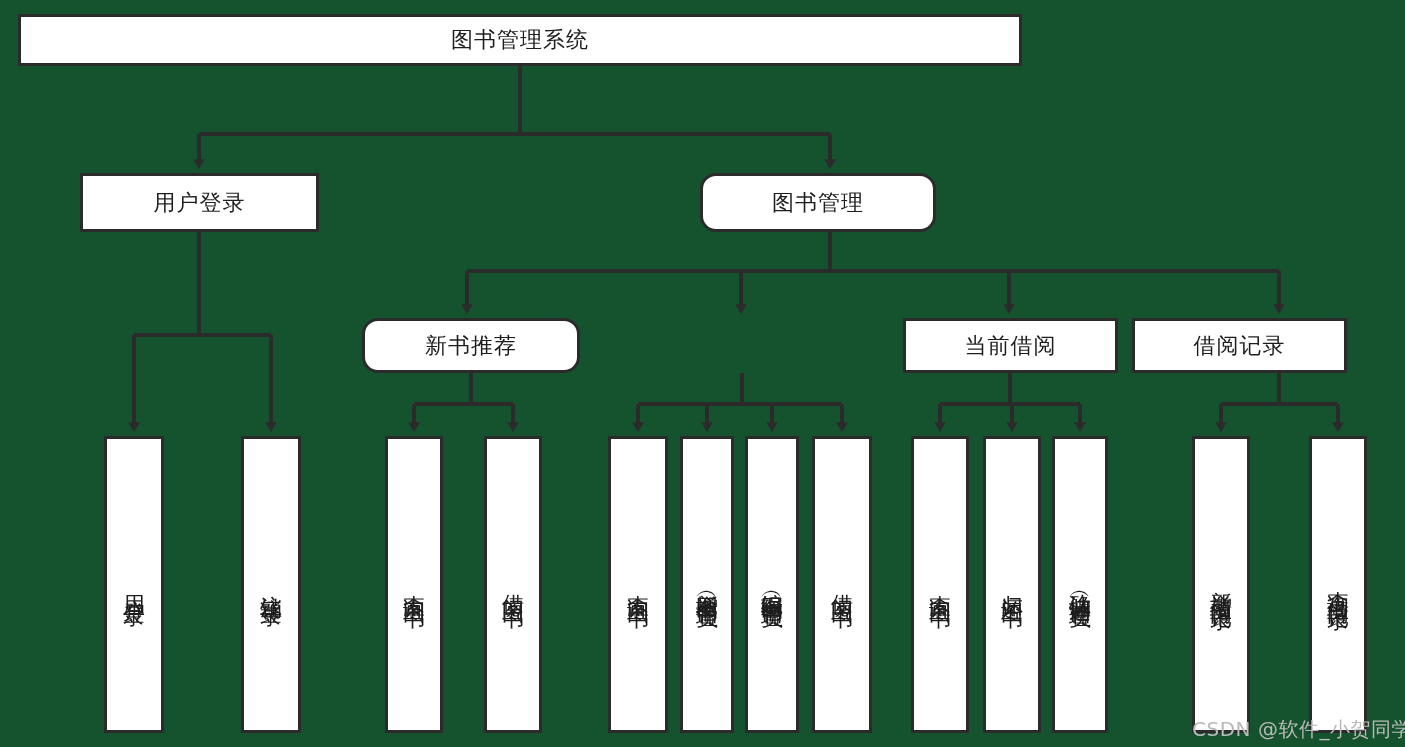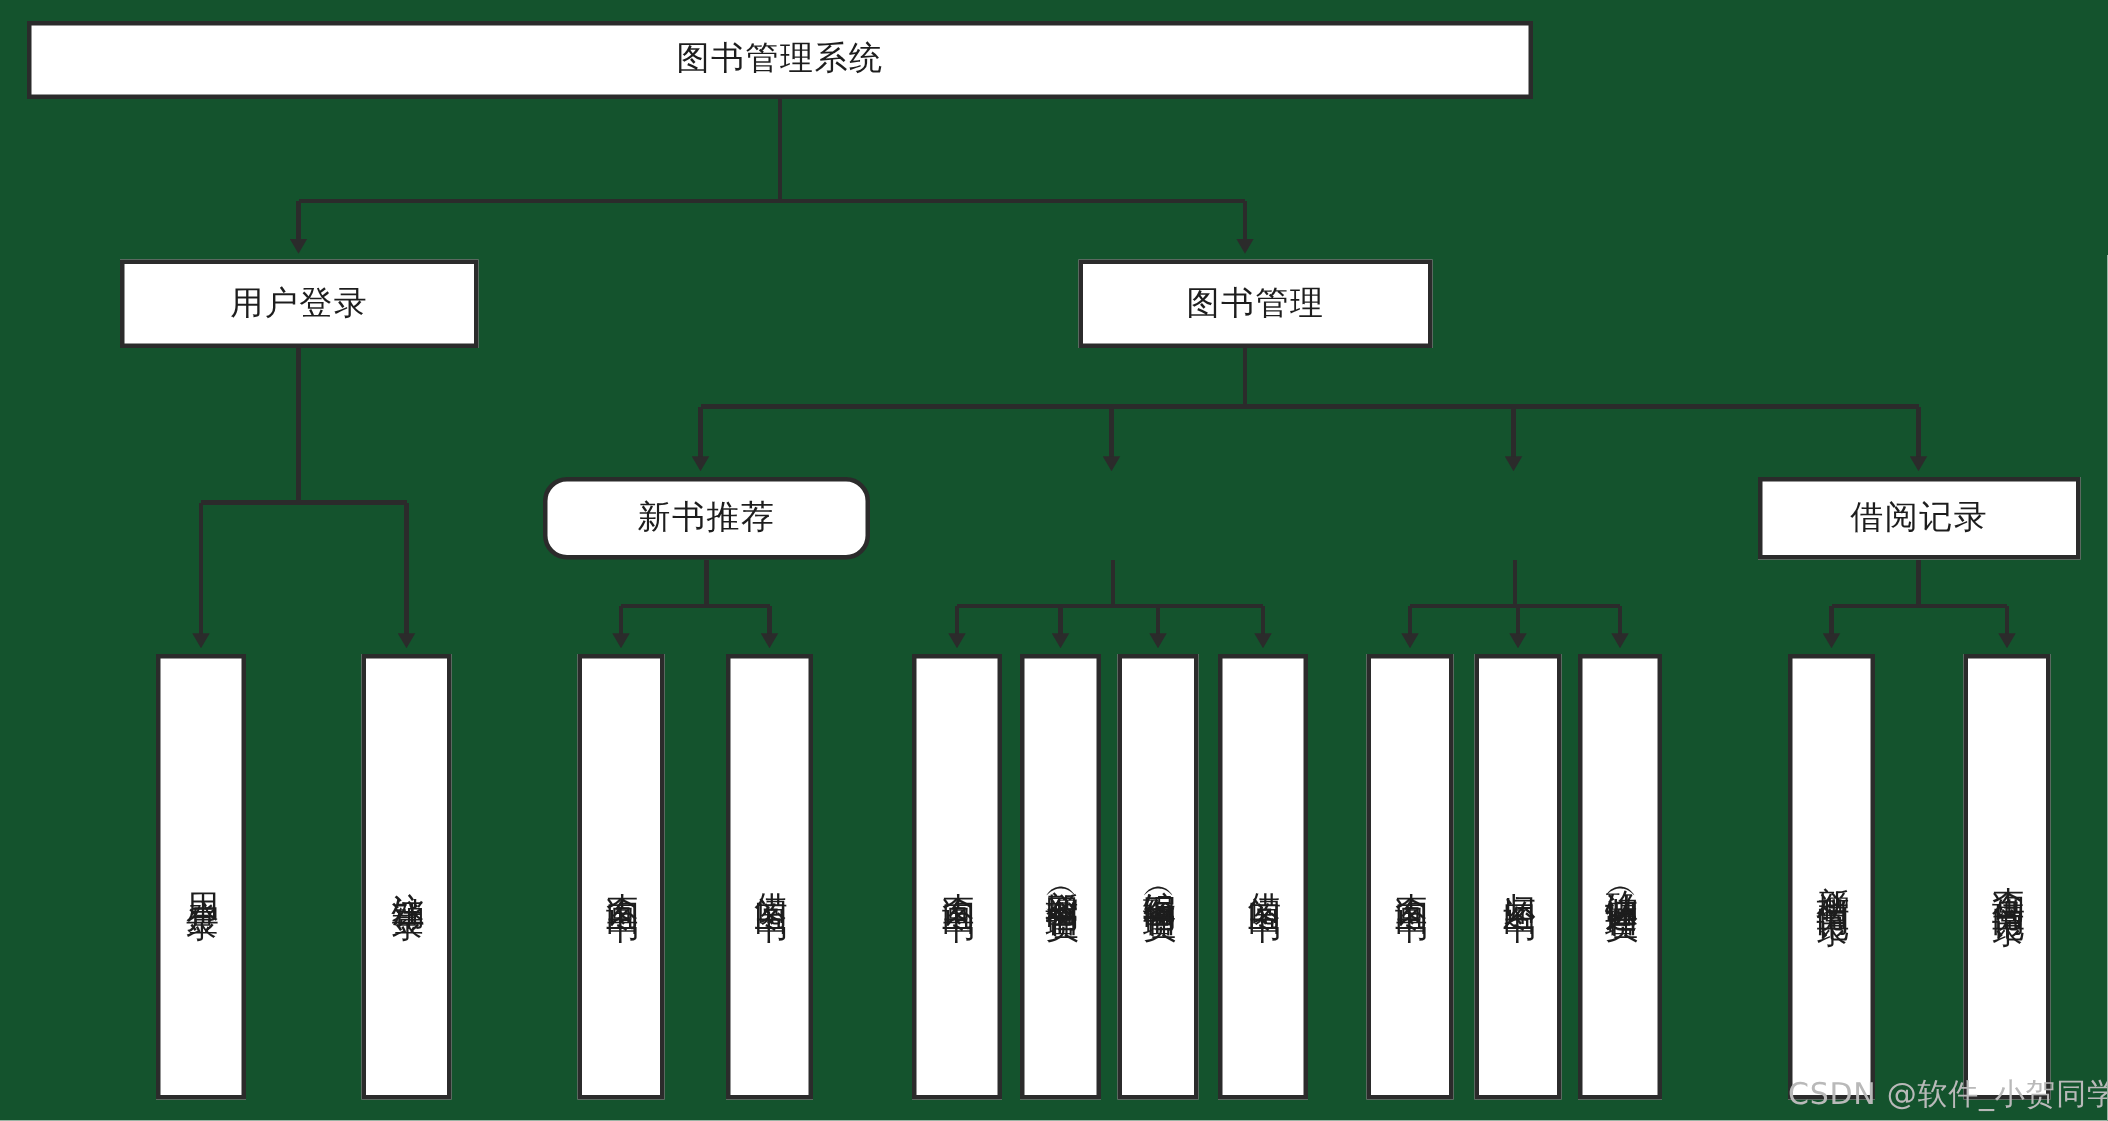--- a/index.html
+++ b/index.html
@@ -116,24 +116,25 @@
       <path d="M 1279 373 L 1279 404"></path>
       <path d="M 1221 404 L 1338 404"></path>
       <path d="M 1221 404 L 1221 423" marker-end="url(#arrow)"></path>
       <path d="M 1338 404 L 1338 423" marker-end="url(#arrow)"></path>
     </g>
   </svg>
 
   <div class="node horiz" style="left: 18px; top: 14px; width: 1004px; height: 52px; border-color: rgb(43, 43, 43); background: rgb(255, 255, 255); color: rgb(29, 29, 29);">图书管理系统</div>
 
   <div class="node horiz" style="left: 80px; top: 173px; width: 239px; height: 59px; border-color: rgb(43, 43, 43); background: rgb(255, 255, 255); color: rgb(29, 29, 29);">用户登录</div>
-  <div class="node horiz" style="left: 719px; top: 173px; width: 236px; height: 59px; border-color: rgb(43, 43, 43); background: rgb(255, 255, 255); color: rgb(29, 29, 29);">图书管理</div>
+  <div class="node horiz" style="left: 700px; top: 173px; width: 236px; height: 59px; border-color: rgb(43, 43, 43); background: rgb(255, 255, 255); color: rgb(29, 29, 29); border-radius: 16px;">图书管理</div>
 
   <div class="node horiz" style="left: 362px; top: 318px; width: 218px; height: 55px; border-color: rgb(43, 43, 43); background: rgb(255, 255, 255); color: rgb(29, 29, 29); border-radius: 16px;">新书推荐</div>
-  <div class="node horiz" style="left: 1172px; top: 318px; width: 215px; height: 55px; border-color: rgb(43, 43, 43); background: rgb(255, 255, 255); color: rgb(29, 29, 29);">借阅记录</div>
+  <div class="node horiz" style="left: 903px; top: 318px; width: 215px; height: 55px; border-color: rgb(43, 43, 43); background: rgb(255, 255, 255); color: rgb(29, 29, 29);">当前借阅</div>
+  <div class="node horiz" style="left: 1132px; top: 318px; width: 215px; height: 55px; border-color: rgb(43, 43, 43); background: rgb(255, 255, 255); color: rgb(29, 29, 29);">借阅记录</div>
 
   <div class="node vert" style="left: 104px; top: 436px; width: 60px; height: 297px; border-color: rgb(43, 43, 43); background: rgb(255, 255, 255); color: rgb(29, 29, 29);">用户登录</div>
   <div class="node vert" style="left: 241px; top: 436px; width: 60px; height: 297px; border-color: rgb(43, 43, 43); background: rgb(255, 255, 255); color: rgb(29, 29, 29);">注销登录</div>
   <div class="node vert" style="left: 385px; top: 436px; width: 58px; height: 297px; border-color: rgb(43, 43, 43); background: rgb(255, 255, 255); color: rgb(29, 29, 29);">查询图书</div>
   <div class="node vert" style="left: 484px; top: 436px; width: 58px; height: 297px; border-color: rgb(43, 43, 43); background: rgb(255, 255, 255); color: rgb(29, 29, 29);">借阅图书</div>
   <div class="node vert" style="left: 608px; top: 436px; width: 60px; height: 297px; border-color: rgb(43, 43, 43); background: rgb(255, 255, 255); color: rgb(29, 29, 29);">查询图书</div>
   <div class="node vert tight" style="left: 680px; top: 436px; width: 54px; height: 297px; border-color: rgb(43, 43, 43); background: rgb(255, 255, 255); color: rgb(29, 29, 29);">新增图书（管理员）</div>
   <div class="node vert tight" style="left: 745px; top: 436px; width: 54px; height: 297px; border-color: rgb(43, 43, 43); background: rgb(255, 255, 255); color: rgb(29, 29, 29);">编辑图书（管理员）</div>
   <div class="node vert" style="left: 812px; top: 436px; width: 60px; height: 297px; border-color: rgb(43, 43, 43); background: rgb(255, 255, 255); color: rgb(29, 29, 29);">借阅图书</div>
   <div class="node vert" style="left: 911px; top: 436px; width: 58px; height: 297px; border-color: rgb(43, 43, 43); background: rgb(255, 255, 255); color: rgb(29, 29, 29);">查询图书</div>

